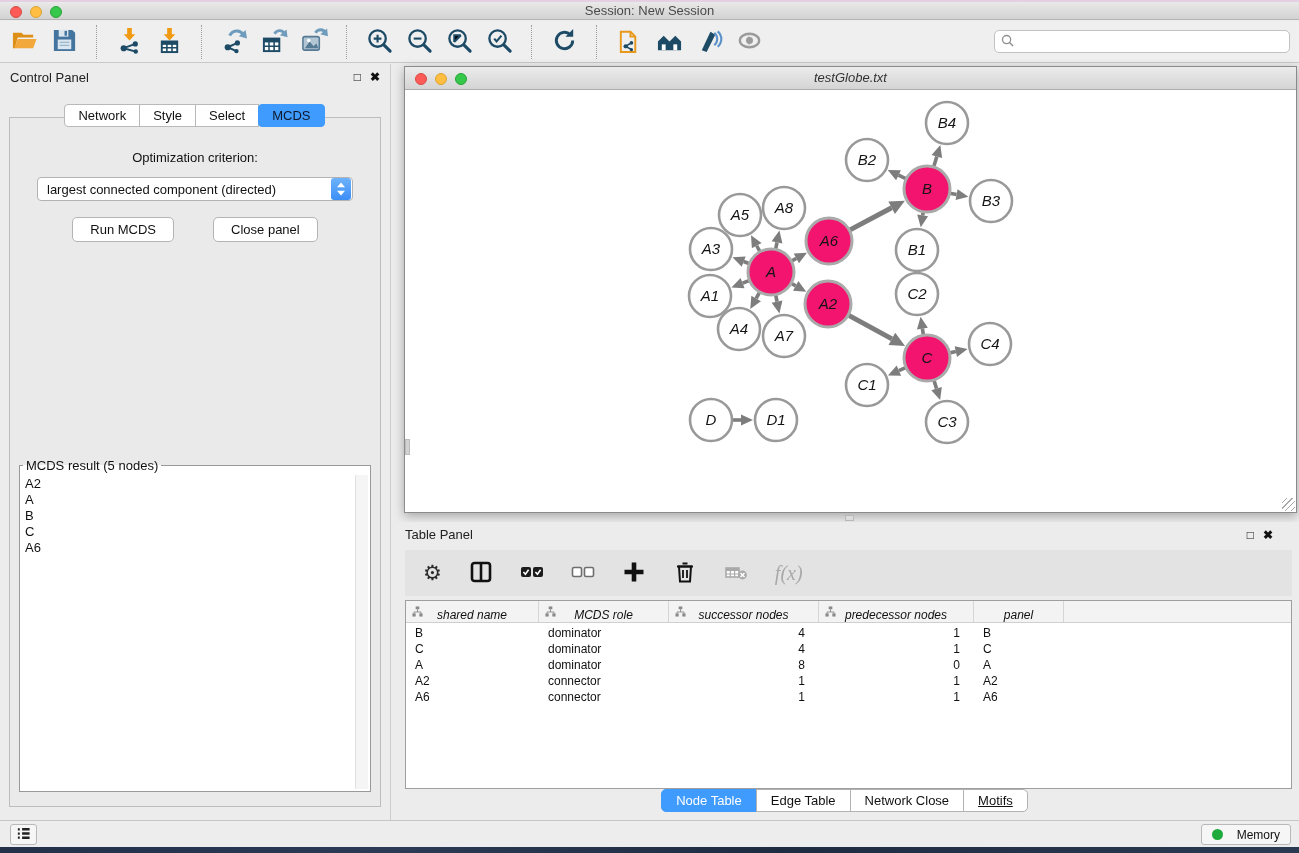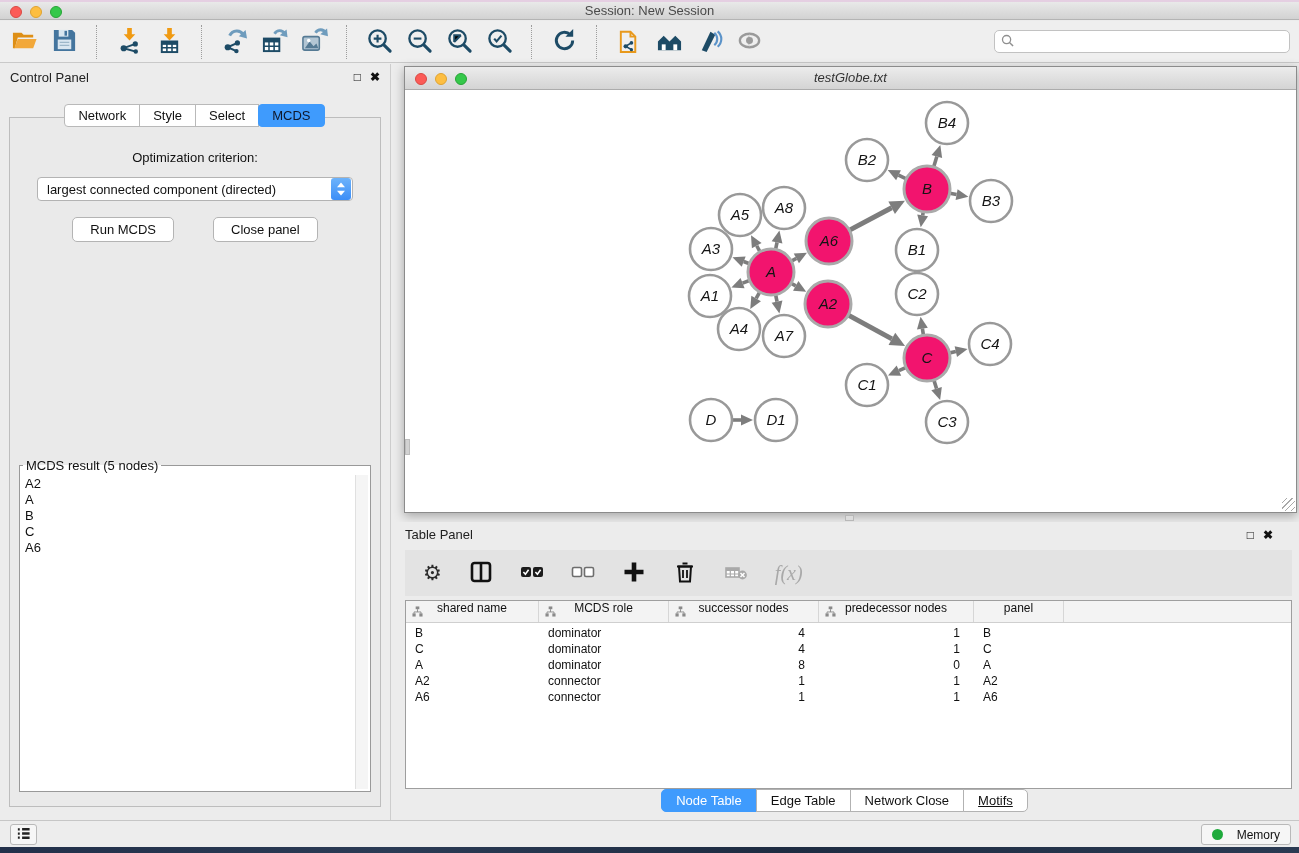--- a/index.html
+++ b/index.html
@@ -87,22 +87,22 @@
   .tp-toolbar { margin:3px 7px 0 14px; height:46px; background:#e3e3e3;
     display:flex; align-items:center; gap:27px; padding-left:18px; }
   .ti { background:none; border:none; display:flex; align-items:center; justify-content:center;
     cursor:pointer; height:30px; }
   .ti svg { width:24px; height:24px; }
   .gear-glyph { font-size:21px; color:#2b2b2b; line-height:22px; }
   .fx { font-family:"Liberation Serif", serif; font-style:italic; font-size:20px; color:#a9a9a9; }
   .tbl { position:absolute; left:14px; right:7px; top:78px; height:189px; background:#fff;
     border:1px solid #9e9e9e; overflow:hidden; }
   .tbl-head { display:flex; height:22px; background:#f3f3f3; border-bottom:1px solid #cfcfcf; }
-  .th { position:relative; display:flex; align-items:flex-start; justify-content:center;
-    border-right:1px solid #d6d6d6; font-size:12px; color:#111; }
+  .th { position:relative; display:flex; align-items:flex-end; justify-content:center;
+    border-right:1px solid #d6d6d6; font-size:12px; color:#111;font-style:italic; }
   .th .hicon { position:absolute; left:6px; top:5px; }
   .tbl-body { font-size:12px; color:#111; padding-top:2px; }
   .tr { display:flex; height:16px; line-height:16px; }
   .td { overflow:hidden; white-space:nowrap; }
 
   .tp-tabs { position:absolute; top:267px; left:0; right:0; display:flex; justify-content:center; }
   .tptab { background:#fff; border:1px solid #b2b2b2; margin-left:-1px; padding:3px 14px;
     font-size:13px; color:#111; cursor:pointer; }
   .tptab:first-child { border-radius:5px 0 0 5px; }
   .tptab:last-child { border-radius:0 5px 5px 0;text-decoration:underline; }

